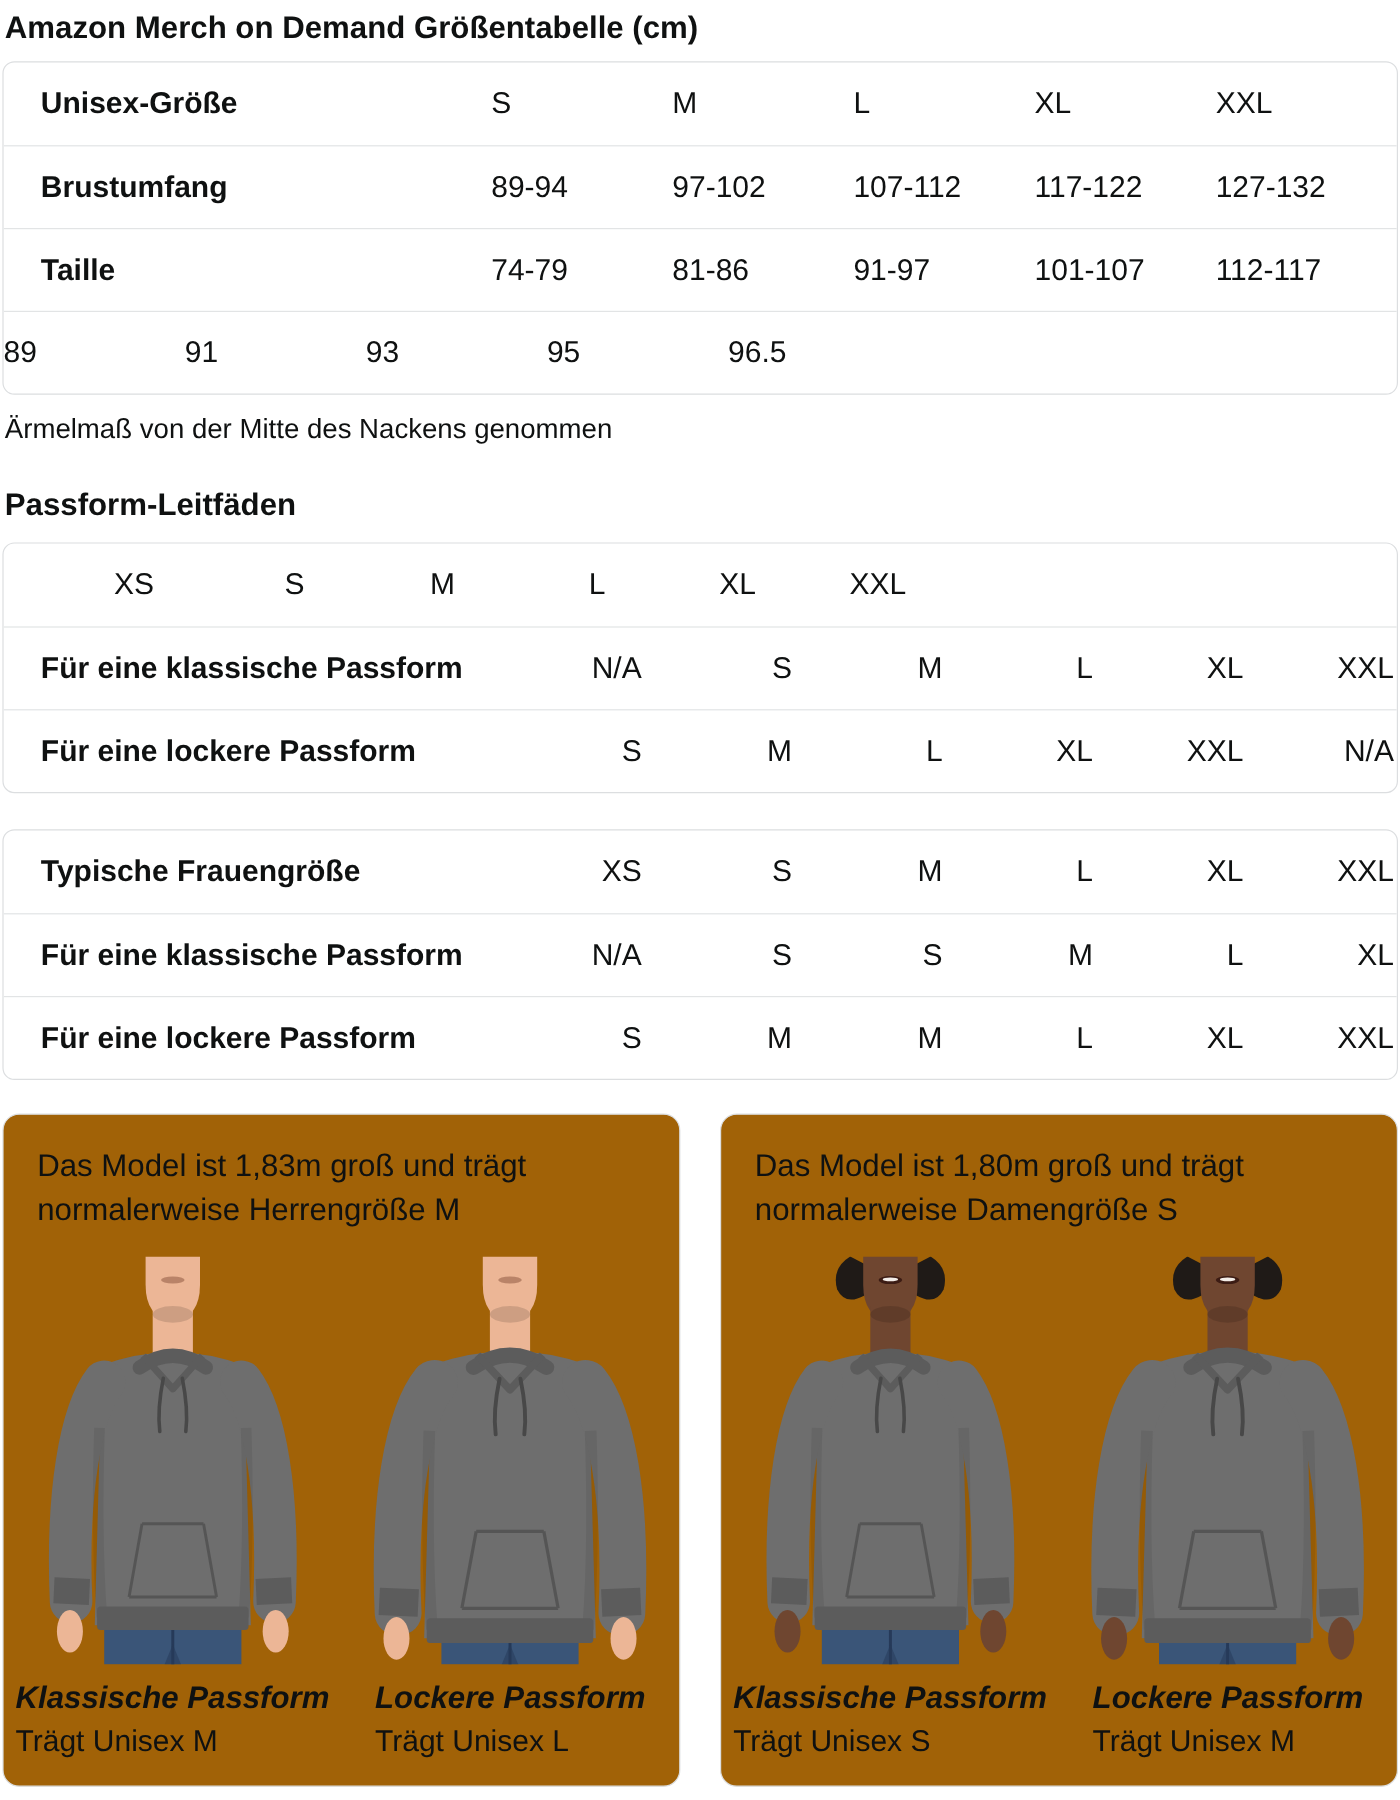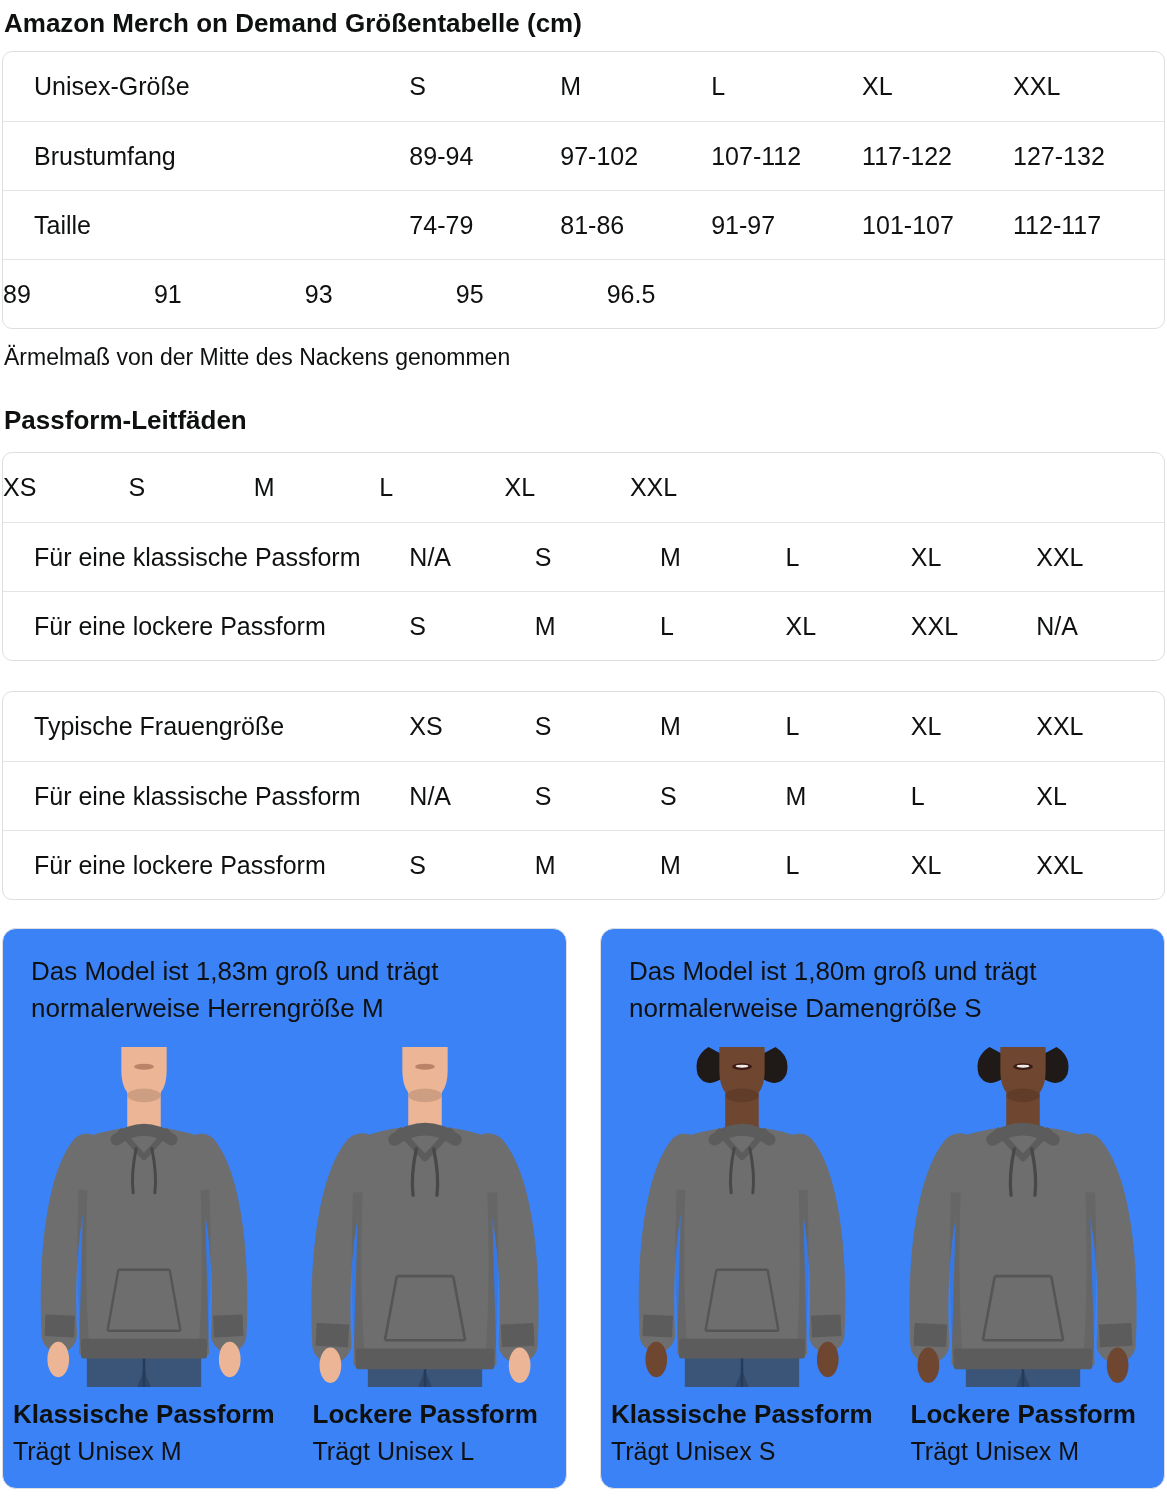--- a/index.html
+++ b/index.html
@@ -30,37 +30,37 @@
   .sizetable{
     margin:12px 2px 0 2px;
     border:1px solid var(--table-border);
     border-radius:10px;
     overflow:hidden;
     background:#fff;
   }
   .trow{display:flex;align-items:center;height:69px;}
   .trow + .trow{border-top:1px solid var(--row-divider);}
   .cell{font-size:25px;white-space:nowrap;overflow:hidden;}
-  .cell.lbl{width:35%;padding-left:31px;font-weight:400;}
+  .cell.lbl{width:35%;padding-left:31px;font-weight:700;}
   .t1 .cell.val{width:13%;}
-  .t2 .cell.val{width:10.8%;}
+  .t2 .cell.val{width:10.8%;text-align:right;}
 
   .cards{display:flex;gap:33px;margin:28px 2px 0 2px;}
   .card{
     flex:1;
     border:1px solid var(--card-border);
     border-radius:14px;
     padding:24px 0 22px 0;
-    background:#3b82f6;
+    background:#a16207;
   }
   .card .desc{font-size:26px;line-height:37px;margin:0 28px;}
   .figures{display:flex;margin-top:20px;}
   .figcol{width:50%;display:flex;flex-direction:column;align-items:center;}
   .figcol svg{display:block;}
-  .cap-fit{font-size:26px;font-weight:700;margin-top:12px;text-align:left;}
+  .cap-fit{font-size:26px;font-weight:700;margin-top:12px;text-align:left;font-style:italic;}
   .cap-wears{font-size:25px;font-weight:400;margin-top:7px;}
 
   
   .skin{fill:var(--skin);}
   .figm.light{--skin:var(--skin-light);}
   .figm.dark{--skin:var(--skin-dark);}
   .hair{fill:var(--hair);}
   .light .hair-g{display:none;}
   .mouth{fill:rgba(110,55,35,.40);}
   .dark .mouth{fill:#3c1c14;}

